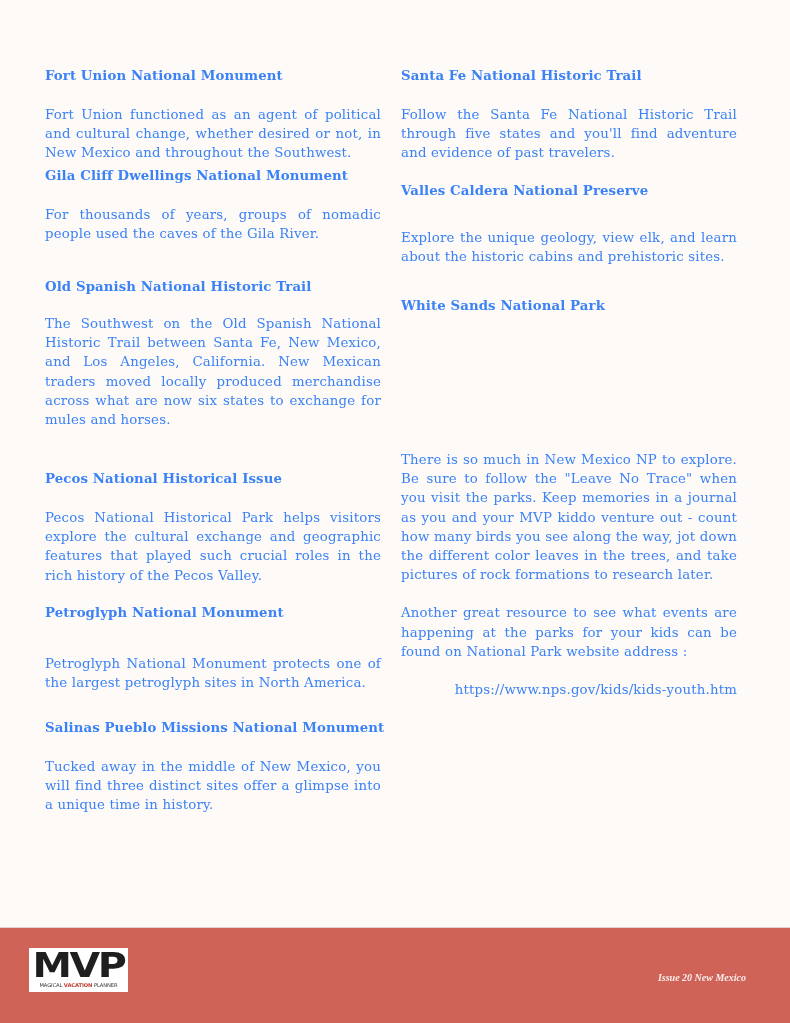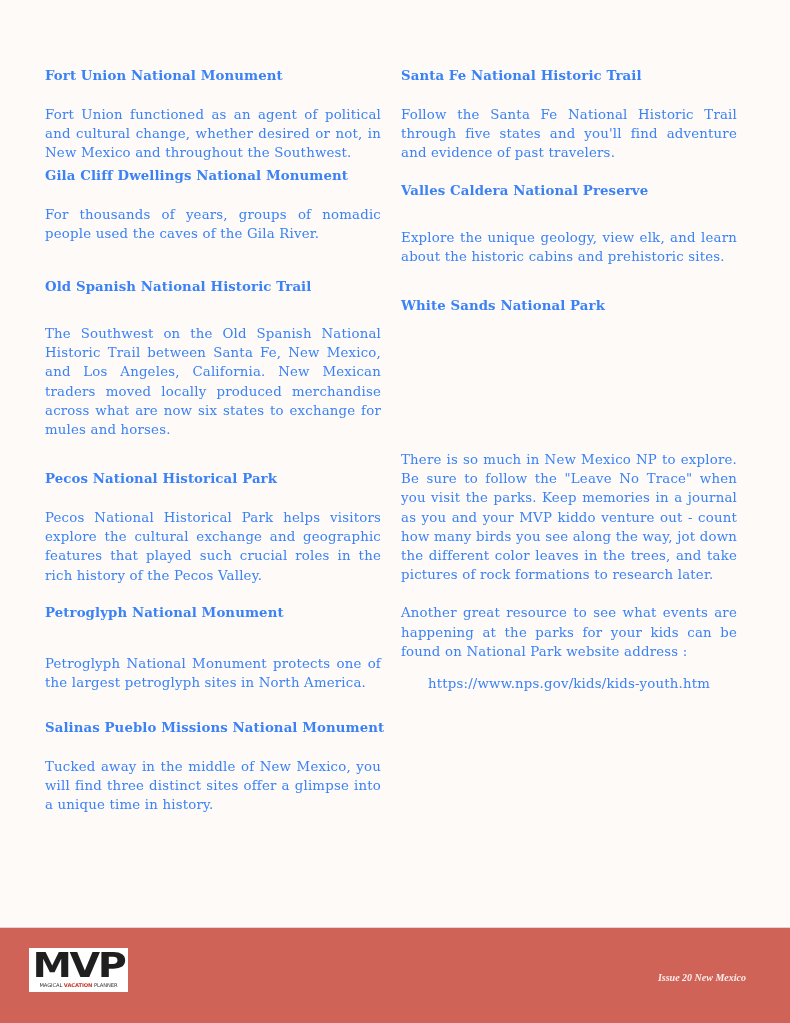--- a/index.html
+++ b/index.html
@@ -52,24 +52,24 @@
   <div class="block" style="top:66px">
     <div class="heading">Fort Union National Monument</div>
     <div class="para" style="margin-top:20px">Fort Union functioned as an agent of political and cultural change, whether desired or not, in New Mexico and throughout the Southwest.</div>
   </div>
   <div class="block" style="top:166px">
     <div class="heading">Gila Cliff Dwellings National Monument</div>
     <div class="para" style="margin-top:20px">For thousands of years, groups of nomadic people used the caves of the Gila River.</div>
   </div>
   <div class="block" style="top:277px">
     <div class="heading">Old Spanish National Historic Trail</div>
-    <div class="para" style="margin-top:28px">The Southwest on the Old Spanish National Historic Trail between Santa Fe, New Mexico, and Los Angeles, California. New Mexican traders moved locally produced merchandise across what are now six states to exchange for mules and horses.</div>
+    <div class="para" style="margin-top:18px">The Southwest on the Old Spanish National Historic Trail between Santa Fe, New Mexico, and Los Angeles, California. New Mexican traders moved locally produced merchandise across what are now six states to exchange for mules and horses.</div>
   </div>
   <div class="block" style="top:469px">
-    <div class="heading">Pecos National Historical Park</div>
+    <div class="heading">Pecos National Historical Issue</div>
     <div class="para" style="margin-top:20px">Pecos National Historical Park helps visitors explore the cultural exchange and geographic features that played such crucial roles in the rich history of the Pecos Valley.</div>
   </div>
   <div class="block" style="top:603px">
     <div class="heading">Petroglyph National Monument</div>
     <div class="para" style="margin-top:32px">Petroglyph National Monument protects one of the largest petroglyph sites in North America.</div>
   </div>
   <div class="block" style="top:718px">
     <div class="heading">Salinas Pueblo Missions National Monument</div>
     <div class="para" style="margin-top:20px">Tucked away in the middle of New Mexico, you will find three distinct sites offer a glimpse into a unique time in history.</div>
   </div>
@@ -83,21 +83,21 @@
   <div class="block" style="top:181px">
     <div class="heading">Valles Caldera National Preserve</div>
     <div class="para" style="margin-top:28px">Explore the unique geology, view elk, and learn about the historic cabins and prehistoric sites.</div>
   </div>
   <div class="block" style="top:296px">
     <div class="heading">White Sands National Park</div>
   </div>
   <div class="block" style="top:450px">
     <div class="para">There is so much in New Mexico NP to explore. Be sure to follow the "Leave No Trace" when you visit the parks. Keep memories in a journal as you and your MVP kiddo venture out - count how many birds you see along the way, jot down the different color leaves in the trees, and take pictures of rock formations to research later.</div>
     <div class="para" style="margin-top:19px">Another great resource to see what events are happening at the parks for your kids can be found on National Park website address :</div>
-    <div class="para" style="margin-top:13px; text-align:center">https://www.nps.gov/kids/kids-youth.htm</div>
+    <div class="para" style="margin-top:19px; text-align:right">https://www.nps.gov/kids/kids-youth.htm</div>
   </div>
 </div>
 
 <div class="footer">
   <div class="logo">
     <div class="logo-mark">MVP</div>
     <div class="logo-sub"><span>MAGICAL </span><span class="accent">VACATION</span><span> PLANNER</span></div>
   </div>
   <div class="issue">Issue 20 New Mexico</div>
 </div>

